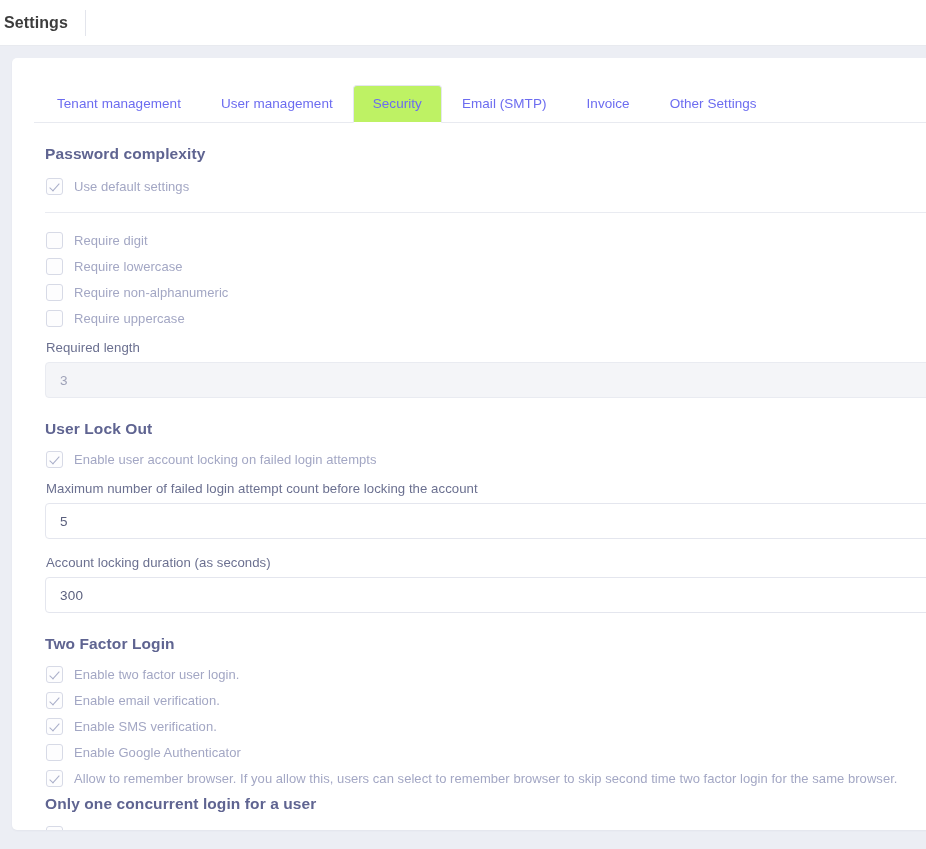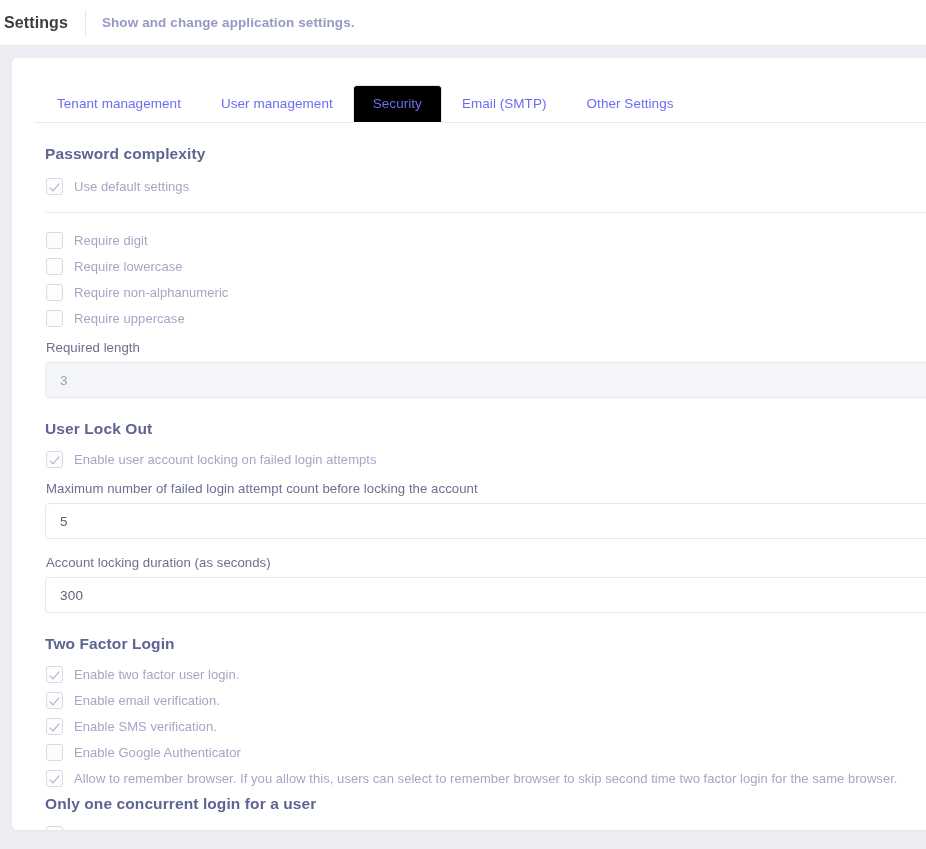--- a/index.html
+++ b/index.html
@@ -69,21 +69,21 @@
     cursor: pointer;
     border: 1px solid transparent;
     border-radius: 4px 4px 0 0;
     white-space: nowrap;
     letter-spacing: .05px;
     position: relative;
     top: 1px;
   }
   .tab.active {
     color: #6c6cf0;
-    background: #000000;
+    background: #bef264;
     border-color: #e4e6ee;
     border-bottom-color: #ffffff;
     z-index: 2;
   }
   .tabs-underline {
     height: 1px;
     background: #e8eaf0;
     margin: 0 22px 0 22px;
     position: relative;
     top: 0px;
@@ -169,31 +169,31 @@
   .gap-lg { height: 22px; }
   .gap-md { height: 16px; }
   .gap-sm { height: 9px; }
 </style>
 </head>
 <body>
 
 <div class="topbar">
   <div class="topbar-title">Settings</div>
   <div class="topbar-divider"></div>
-  <div class="topbar-subtitle">Show and change application settings.</div>
 </div>
 
 <div class="page">
   <div class="card">
 
     <div class="tabs">
       <div class="tab">Tenant management</div>
       <div class="tab">User management</div>
       <div class="tab active">Security</div>
       <div class="tab">Email (SMTP)</div>
+      <div class="tab">Invoice</div>
       <div class="tab">Other Settings</div>
     </div>
     <div class="tabs-underline"></div>
 
     <div class="content">
 
       <div class="section-title">Password complexity</div>
 
       <div class="checkrow">
         <span class="cb checked"></span>

